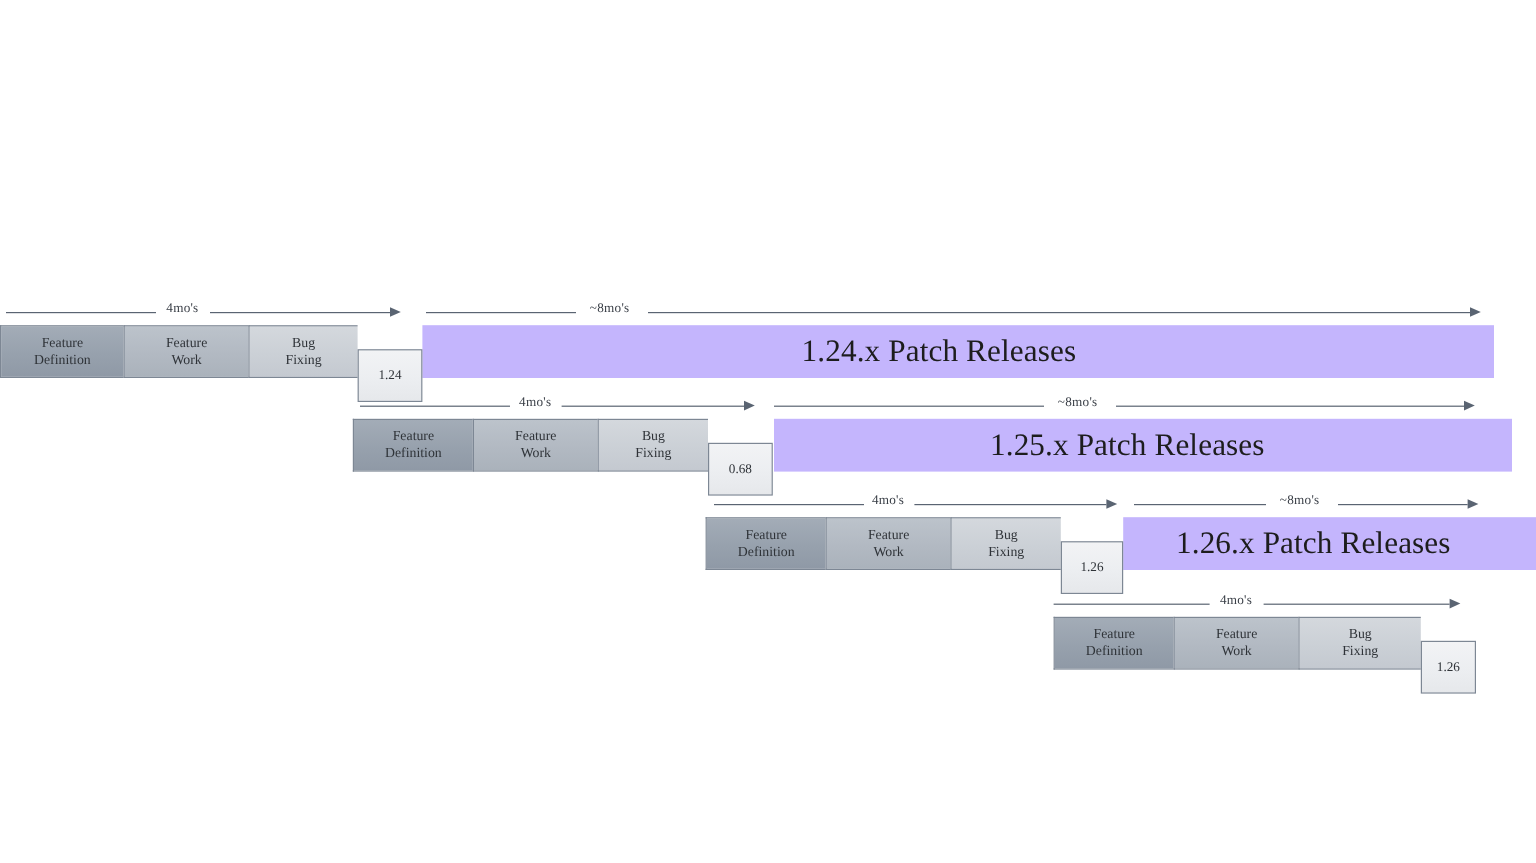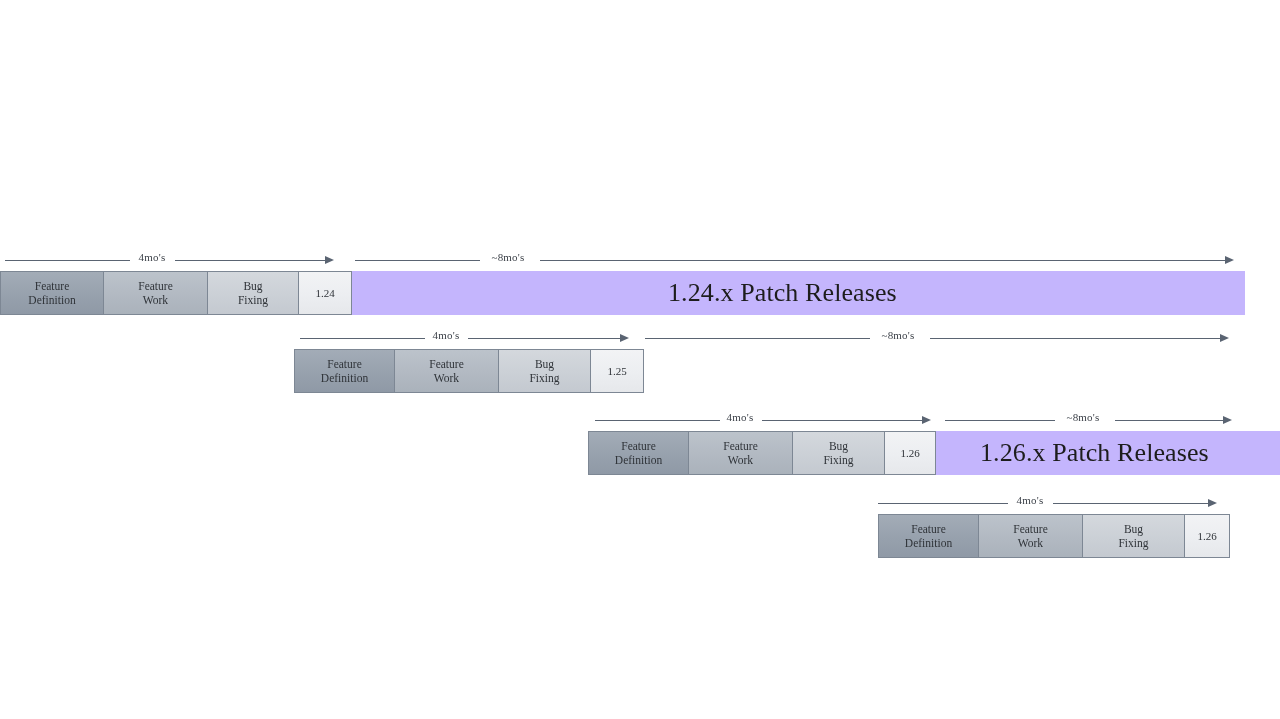--- a/index.html
+++ b/index.html
@@ -85,21 +85,21 @@
     text-align: center;
     white-space: nowrap;
   }
   .block:last-child { border-right-width: 1px; }
   .block .l2 { display: block; }
 
   .b-def  { background: linear-gradient(180deg,#a3acb7 0%, #97a1ad 55%, #8f99a6 100%); }
   .b-work { background: linear-gradient(180deg,#bcc3cb 0%, #b2b9c2 55%, #aab2bb 100%); }
   .b-bug  { background: linear-gradient(180deg,#d4d8dd 0%, #cbd0d6 55%, #c4c9d0 100%); }
   .b-ver  { background: linear-gradient(180deg,#f2f3f5 0%, #eceef1 55%, #e6e8eb 100%);
-            font-size: 11px; }
+            font-size: 11px; margin-top: 20px; }
 
   
   .patch-bar {
     position: absolute;
     top: 21px;
     height: 44px;
     background: #c4b5fd;
     display: flex;
     align-items: center;
   }
@@ -161,36 +161,39 @@
       <div class="tl-seg" style="left:300px; width:125px;"></div>
       <div class="tl-label" style="left:446px;">4mo's</div>
       <div class="tl-seg" style="left:468px; width:152px;"></div>
       <div class="tl-arrowhead" style="left:620px;"></div>
       <div class="tl-seg" style="left:645px; width:225px;"></div>
       <div class="tl-label" style="left:898px;">~8mo's</div>
       <div class="tl-seg" style="left:930px; width:290px;"></div>
       <div class="tl-arrowhead" style="left:1220px;"></div>
     </div>
 
+    <div class="patch-bar" style="left:645px; width:615px;">
+      <span class="patch-label" style="left:180px;">1.25.x Patch Releases</span>
+    </div>
 
     <div class="blocks" style="left:294px;">
       <div class="block b-def" style="width:100px;">
         <span>Feature</span>
         <span class="l2">Definition</span>
       </div>
       <div class="block b-work" style="width:104px;">
         <span>Feature</span>
         <span class="l2">Work</span>
       </div>
       <div class="block b-bug" style="width:92px;">
         <span>Bug</span>
         <span class="l2">Fixing</span>
       </div>
       <div class="block b-ver" style="width:54px;">
-        <span>1.25</span>
+        <span>0.68</span>
       </div>
     </div>
   </div>
 
   <div class="row" style="left:0px; top:410px; width:1280px;">
 
     <div class="timeline" style="width:1280px;">
       <div class="tl-seg" style="left:595px; width:125px;"></div>
       <div class="tl-label" style="left:740px;">4mo's</div>
       <div class="tl-seg" style="left:762px; width:160px;"></div>

